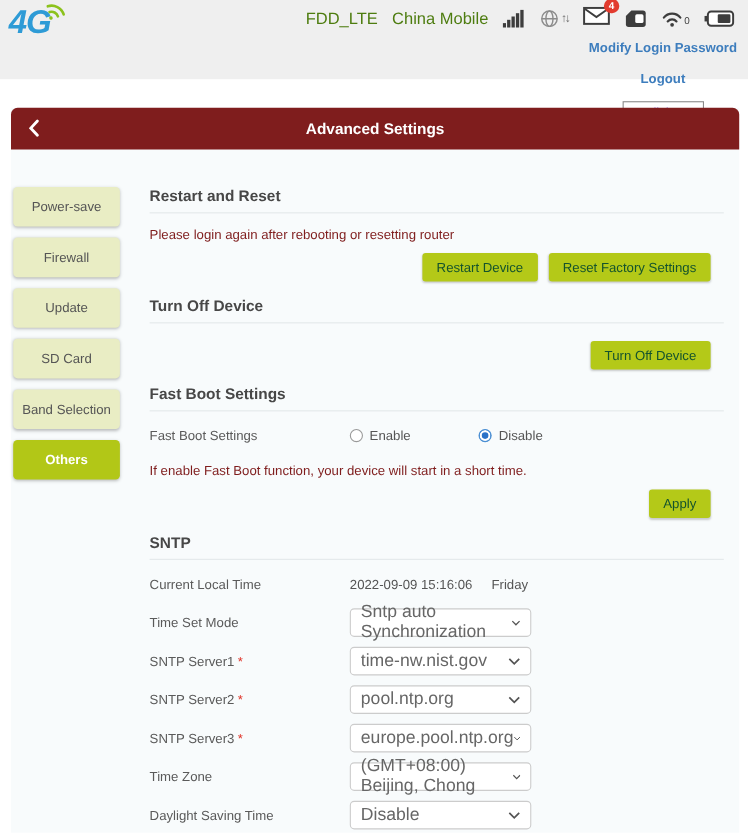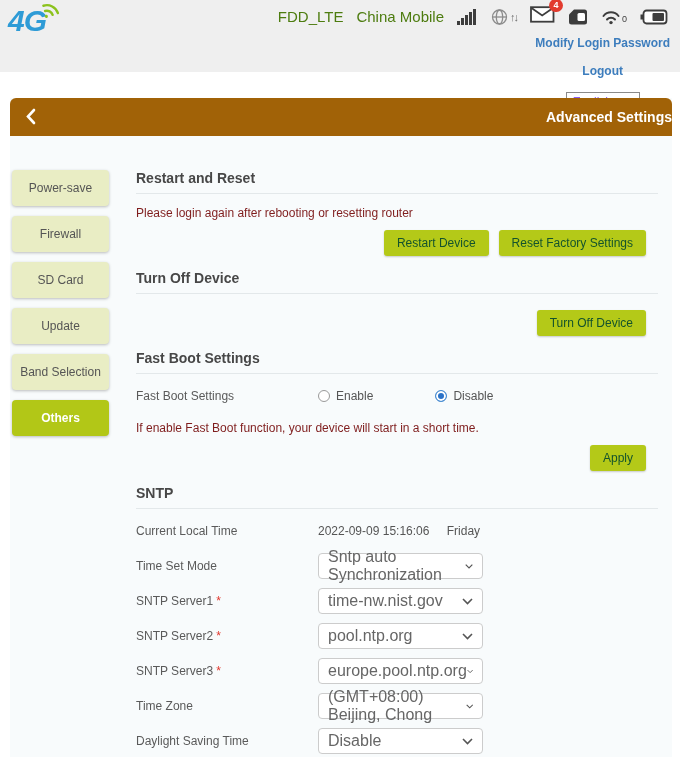--- a/index.html
+++ b/index.html
@@ -24,22 +24,22 @@
   .wifi-wrap { display:flex; align-items:flex-end; }
   .wifi-num { font-size:9px; color:#3d3d3d; margin:0 0 1px 1px; }
   .links-row { position:absolute; right:10px; top:36px; display:flex; align-items:center; gap:14px;flex-direction:column; }
   .tlink { font-size:12px; font-weight:bold; color:#3d7dbd; text-decoration:none; cursor:pointer; }
   .lang { display:flex; width:74px; height:20px; border:1px solid #8a8a8a; background:#fff;
     align-items:center; justify-content:space-between; padding:0 6px; font-size:12px;
     color:#8b5cf6; cursor:pointer; }
 
   
   .card { margin:26px 8px 0 10px; min-height:669px; background:#f8fbfc; }
-  .titlebar { position:relative; height:38px; background:#a16207; border-radius:6px 6px 0 0;
-    color:#fff; font-size:14px; font-weight:bold; text-align:right; line-height:38px; }
+  .titlebar { position:relative; height:38px; background:#7f1d1d; border-radius:6px 6px 0 0;
+    color:#fff; font-size:14px; font-weight:bold; text-align:center; line-height:38px; }
   .back { position:absolute; left:16px; top:10px; cursor:pointer; display:inline-flex; }
 
   .content { display:flex; padding-top:34px; }
 
   
   .sidebar { width:118px; padding-left:2px; flex:0 0 118px; }
   .side-btn { display:block; width:97px; height:36px; margin:0 0 10px 0; border:none;
     border-radius:4px; background:#e9edc4; color:#555; font-size:12px; cursor:pointer;
     box-shadow:0 1px 3px rgba(0,0,0,0.25); font-family:"Liberation Sans", sans-serif; }
   .side-btn.active { background:#b2c717; color:#fff; font-weight:bold; }
@@ -160,22 +160,22 @@
       </svg>
     </span>
     <span>Advanced Settings</span>
   </div>
 
   <div class="content">
 
     <aside class="sidebar">
       <button class="side-btn">Power-save</button>
       <button class="side-btn">Firewall</button>
+      <button class="side-btn">Update</button>
       <button class="side-btn">SD Card</button>
-      <button class="side-btn">Update</button>
       <button class="side-btn">Band Selection</button>
       <button class="side-btn active">Others</button>
     </aside>
 
     <main class="main">
 
       <h2 class="sec">Restart and Reset</h2>
       <p class="note">Please login again after rebooting or resetting router</p>
       <div class="btn-row">
         <button class="gbtn">Restart Device</button>

